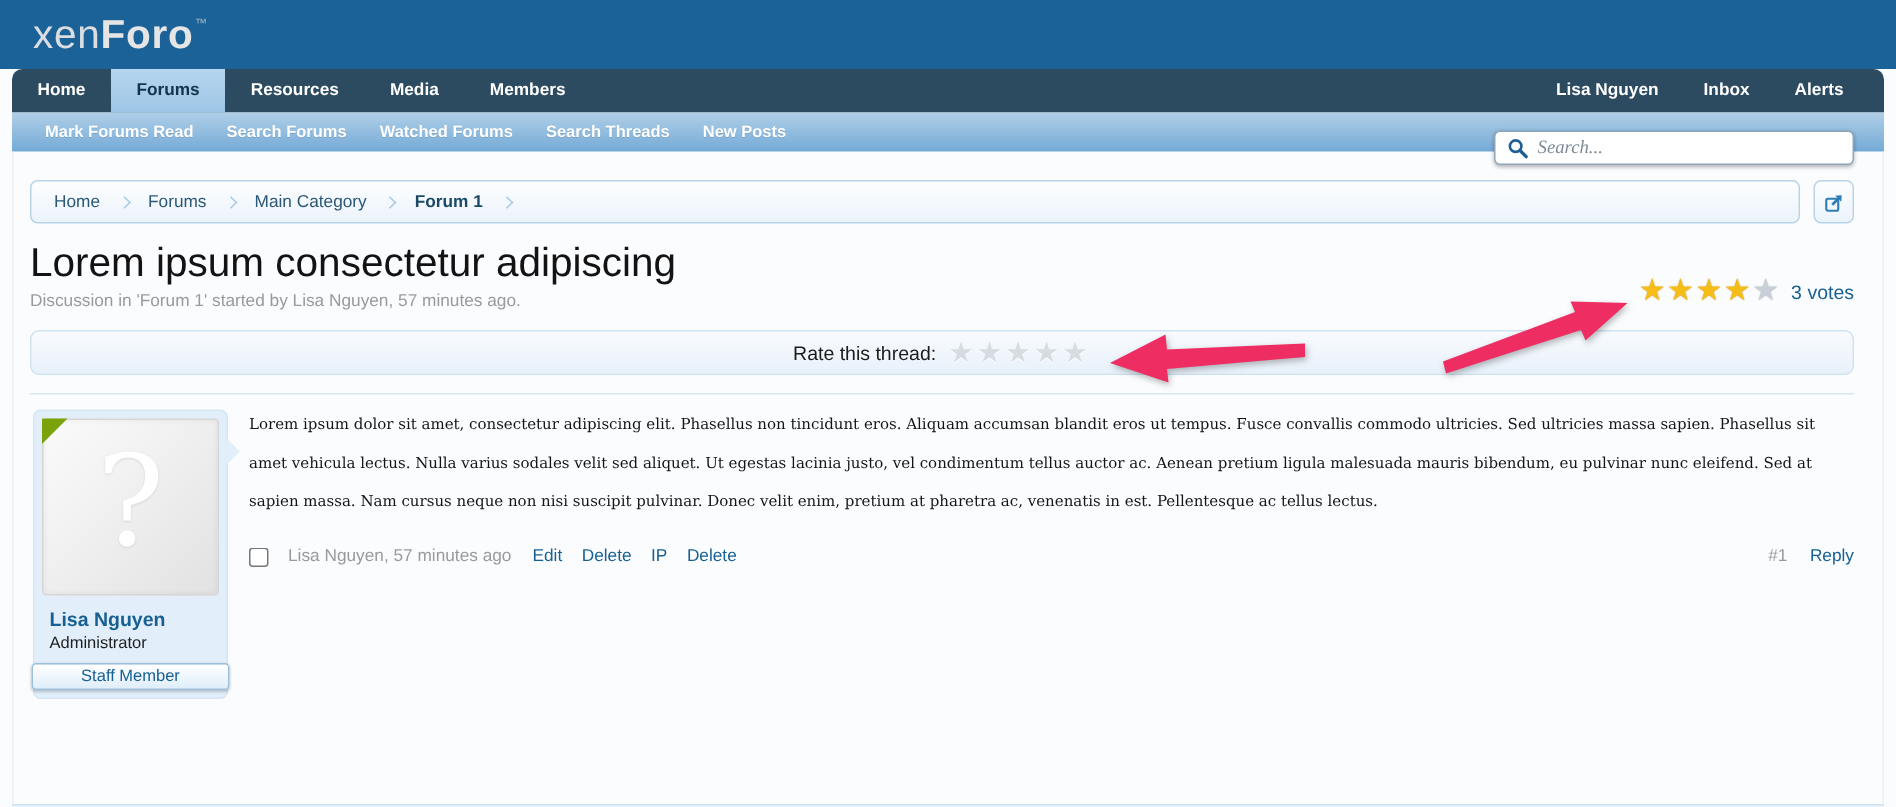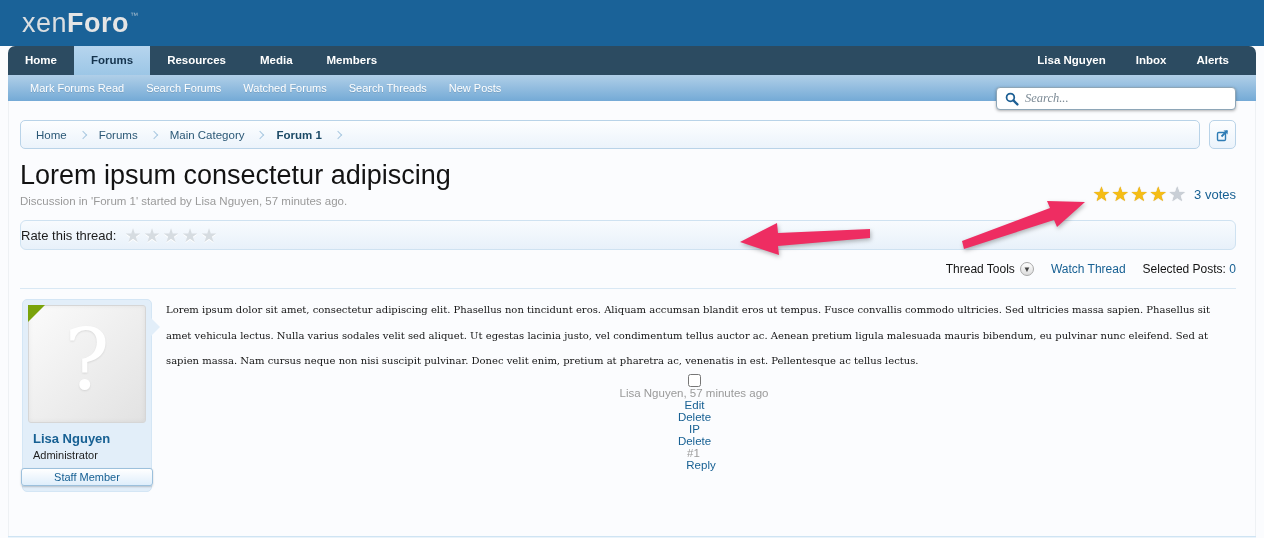--- a/index.html
+++ b/index.html
@@ -19,21 +19,21 @@
              display:flex; justify-content:space-between; }
   .tabs { display:flex; }
   .tab { padding:0 17px; line-height:29px; font-size:11.5px; font-weight:bold; color:#fff; cursor:pointer; }
   .tab.selected { background:linear-gradient(#b6d5ee,#9cc6e6); color:#14334d; }
   .navright { display:flex; padding-right:12px; }
   .navlink { padding:0 15px; line-height:29px; font-size:11.5px; font-weight:bold; color:#fff; cursor:pointer; }
 
   
   .subnav { margin:0 8px; height:26px; background:linear-gradient(#b0cfe8,#74aad6);
             display:flex; padding-left:11px; }
-  .subnav-link { padding:0 11px; line-height:26px; font-size:11px; font-weight:normal; color:#fff;
+  .subnav-link { padding:0 11px; line-height:26px; font-size:11px; font-weight:bold; color:#fff;
                  text-shadow:0 1px 0 rgba(0,0,0,.12); cursor:pointer; }
 
   
   .searchbox { position:absolute; top:87px; right:28px; width:240px; height:23px; background:#fff;
                border:1px solid #8ea6b7; border-radius:4px; box-shadow:0 1px 3px rgba(0,0,0,.3);
                display:flex; align-items:center; padding-left:8px; z-index:6; }
   .searchbox svg { flex:0 0 auto; }
   .searchbox input { border:none; outline:none; flex:1; background:transparent; font-size:12.5px;
                      font-style:italic; color:#333; padding-left:6px; font-family:Liberation Serif, serif; }
   .searchbox input::placeholder { color:#7d8b96; font-style:italic; }
@@ -59,21 +59,21 @@
   .thread-title { font-size:27px; font-weight:500; color:#131313; }
   .thread-meta { margin-top:4px; font-size:11.5px; color:#9a9a9a; }
   .rating { position:absolute; right:0; top:24px; display:flex; align-items:center; gap:7px; }
   .stars { font-size:20px; line-height:1; letter-spacing:1px; }
   .stars .gold { color:#f5bd16; text-shadow:0 0 1px #c3880a; }
   .stars .empty { color:#c9cfd6; text-shadow:0 0 1px #aab0b6; }
   .votes { font-size:13px; color:#176093; cursor:pointer; }
 
   .rate-bar { margin-top:13px; height:30px; border:1px solid #cfe2f1; border-radius:6px;
               background:linear-gradient(#f8fbfe,#e8f1fa); display:flex; align-items:center;
-              justify-content:flex-start; gap:8px; }
+              justify-content:center; gap:8px; }
   .rate-label { font-size:13px; color:#1c1c1c; }
   .rate-stars { font-size:19px; line-height:1; letter-spacing:2px; color:#d6dce1;
                 text-shadow:0 1px 0 #fff; cursor:pointer; }
 
   .tools-row { margin-top:12px; display:flex; justify-content:flex-end; align-items:center;
                gap:17px; font-size:12px; }
   .tools-btn { color:#141414; cursor:pointer; display:flex; align-items:center; }
   .dd-circle { display:inline-flex; width:14px; height:14px; border-radius:50%; border:1px solid #a8a8a8;
                background:linear-gradient(#fff,#dcdcdc); align-items:center; justify-content:center;
                font-size:8px; color:#444; margin-left:5px; }
@@ -95,21 +95,21 @@
   .avatar-q { font-family:"DejaVu Serif",serif; font-size:84px; color:#fff; line-height:1;
               margin-top:-8px; text-shadow:0 1px 2px rgba(0,0,0,.10); }
   .author-name { margin:8px 0 0 5px; font-size:13px; font-weight:bold; color:#176093; cursor:pointer; }
   .author-role { margin:3px 0 0 5px; font-size:11px; color:#1e1e1e; }
   .staff-banner { position:relative; margin:7px -7px 0 -7px; height:18px; line-height:17px;
                   text-align:center; font-size:11px; color:#176093;
                   background:linear-gradient(#ffffff,#dfeefb); border:1px solid #9cc0dc;
                   border-radius:3px; box-shadow:0 1px 2px rgba(0,0,0,.2); }
   .message { margin-left:146px; font-family:"DejaVu Serif",serif; font-size:10px;
              line-height:25.5px; color:#141414; }
-  .post-footer { margin-left:146px; display:flex; align-items:center; font-size:11.5px;flex-direction:column; }
+  .post-footer { margin-left:146px; margin-top:17px; display:flex; align-items:flex-start; font-size:11.5px; }
   .post-check { width:13px; height:13px; margin-right:13px; accent-color:#c9ced3; }
   .byline { color:#9a9a9a; margin-right:14px; cursor:pointer; }
   .action-link { color:#176093; margin-right:13px; cursor:pointer; }
   .foot-spacer { flex:1; }
   .post-num { color:#9a9a9a; margin-right:15px; cursor:pointer; }
   .reply-link { color:#176093; cursor:pointer; }
 
   .bottom-rule { position:absolute; left:8px; right:8px; bottom:0; height:2px;
                  border-top:1px solid #cfe4f3; background:#eaf3fa; }
 
@@ -190,31 +190,20 @@
         <span class="stars"><span class="gold">★★★★</span><span class="empty">★</span></span>
         <span class="votes">3 votes</span>
       </div>
     </div>
 
     <div class="rate-bar">
       <span class="rate-label">Rate this thread:</span>
       <span class="rate-stars">★★★★★</span>
     </div>
 
-    <div class="tools-row">
-      <span class="tools-btn">
-        <span>Thread Tools</span>
-        <span class="dd-circle">▼</span>
-      </span>
-      <span class="link">Watch Thread</span>
-      <span class="selected-posts">
-        <span>Selected Posts:</span>
-        <span class="link">0</span>
-      </span>
-    </div>
 
     <section class="post">
       <div class="avatar-card">
         <div class="avatar-pointer"></div>
         <div class="avatar-box">
           <span class="corner-green"></span>
           <span class="avatar-q">?</span>
         </div>
         <div class="author-name">Lisa Nguyen</div>
         <div class="author-role">Administrator</div>

